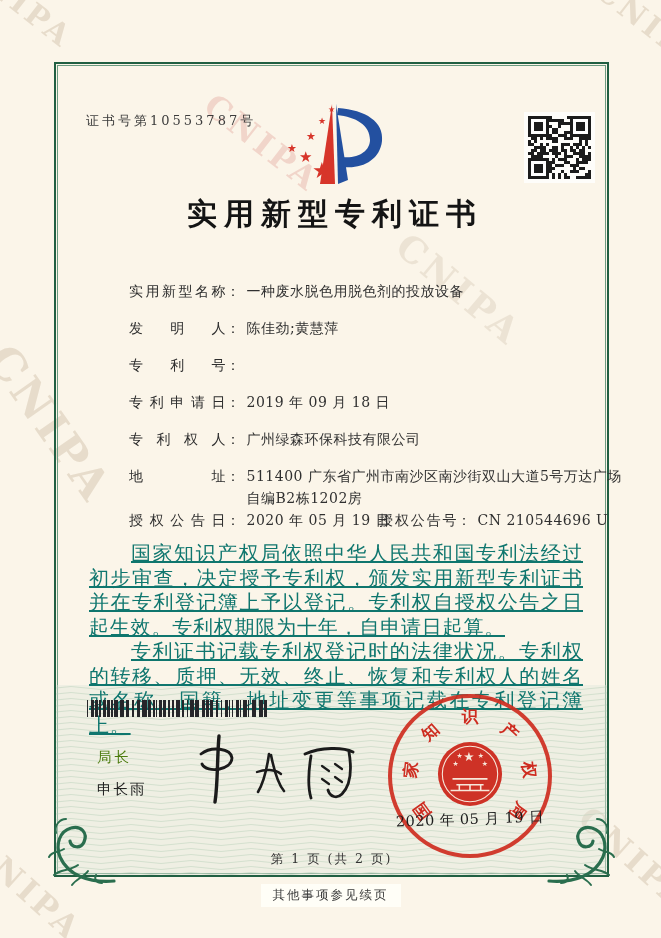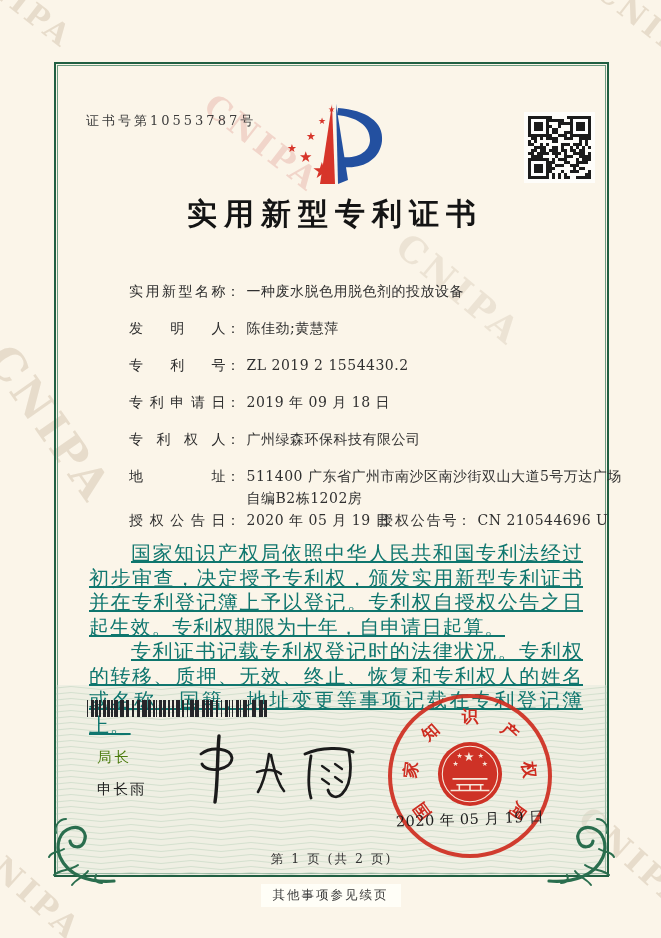--- a/index.html
+++ b/index.html
@@ -365,21 +365,20 @@
       <span class="f-value">一种废水脱色用脱色剂的投放设备</span>
     </div>
     <div class="f-row">
       <span class="f-label">发明人</span>
         <span class="f-colon">：</span>
       <span class="f-value">陈佳劲;黄慧萍</span>
     </div>
     <div class="f-row">
       <span class="f-label">专利号</span>
         <span class="f-colon">：</span>
-      <span class="f-value">ZL 2019 2 1554430.2</span>
     </div>
     <div class="f-row">
       <span class="f-label">专利申请日</span>
         <span class="f-colon">：</span>
       <span class="f-value">2019 年 09 月 18 日</span>
     </div>
     <div class="f-row">
       <span class="f-label">专利权人</span>
         <span class="f-colon">：</span>
       <span class="f-value">广州绿森环保科技有限公司</span>

